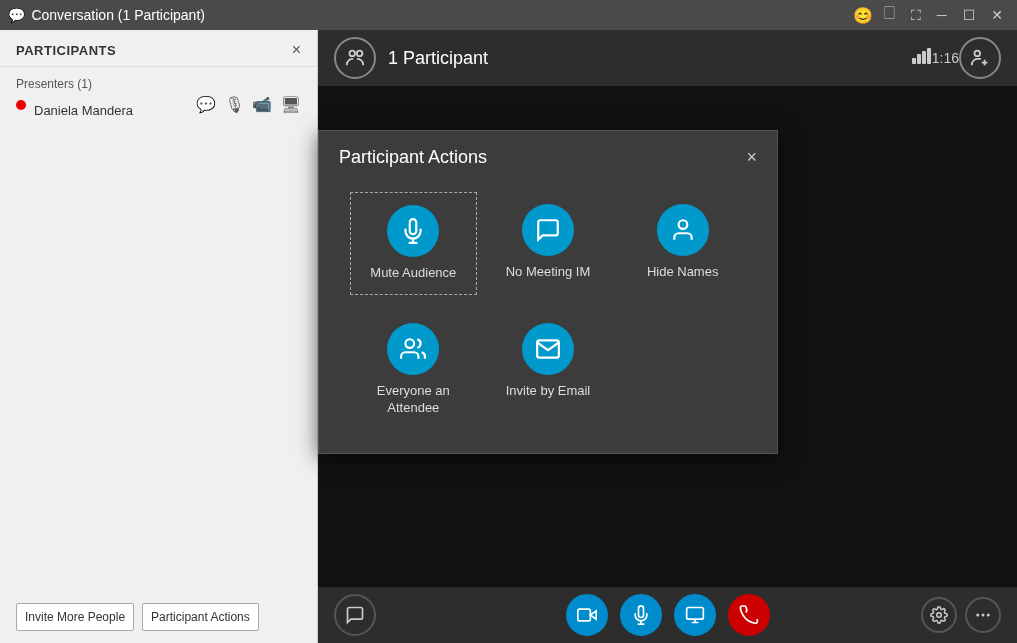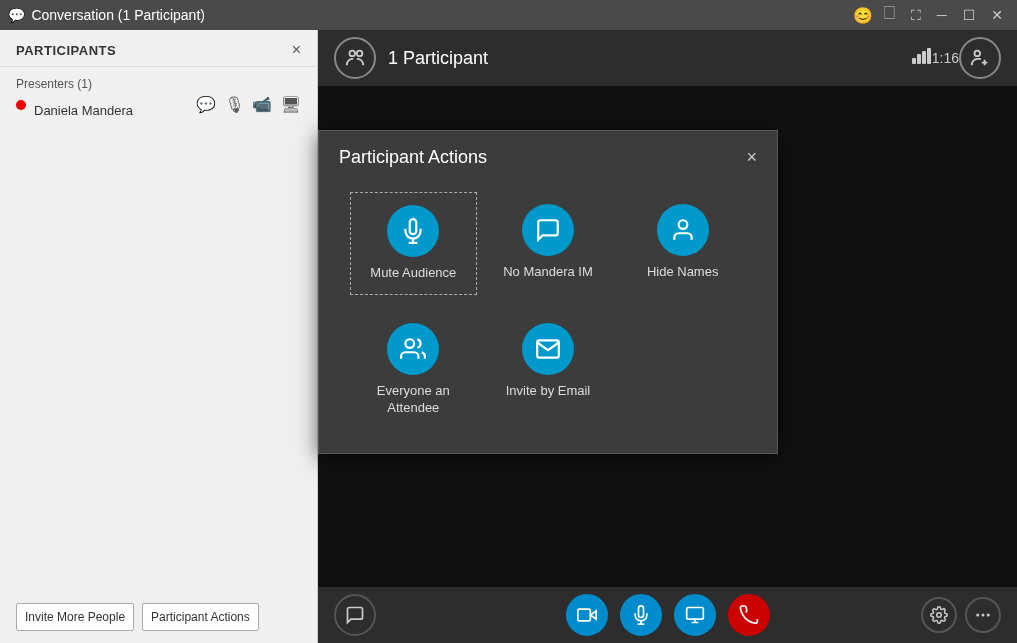--- a/index.html
+++ b/index.html
@@ -404,21 +404,21 @@
               </div>
               <span class="modal-action-label">Mute Audience</span>
             </div>
 
             <div class="modal-action-item">
               <div class="modal-action-icon">
                 <svg width="26" height="26" viewBox="0 0 24 24" fill="none" stroke="#fff" stroke-width="2">
                   <path d="M21 15a2 2 0 0 1-2 2H7l-4 4V5a2 2 0 0 1 2-2h14a2 2 0 0 1 2 2z"></path>
                 </svg>
               </div>
-              <span class="modal-action-label">No Mandera IM</span>
+              <span class="modal-action-label">No Meeting IM</span>
             </div>
 
 
             <div class="modal-action-item">
               <div class="modal-action-icon">
                 <svg width="26" height="26" viewBox="0 0 24 24" fill="none" stroke="#fff" stroke-width="2">
                   <path d="M20 21v-2a4 4 0 0 0-4-4H8a4 4 0 0 0-4 4v2"></path>
                   <circle cx="12" cy="7" r="4"></circle>
                 </svg>
               </div>

